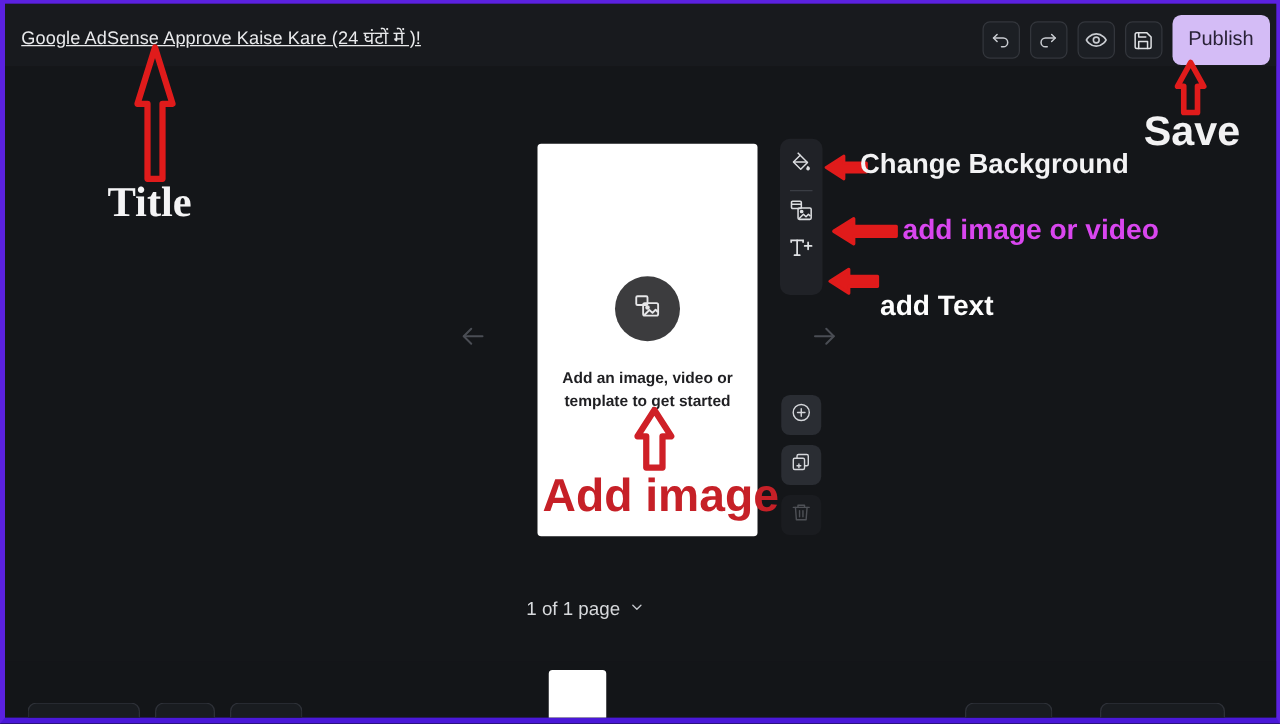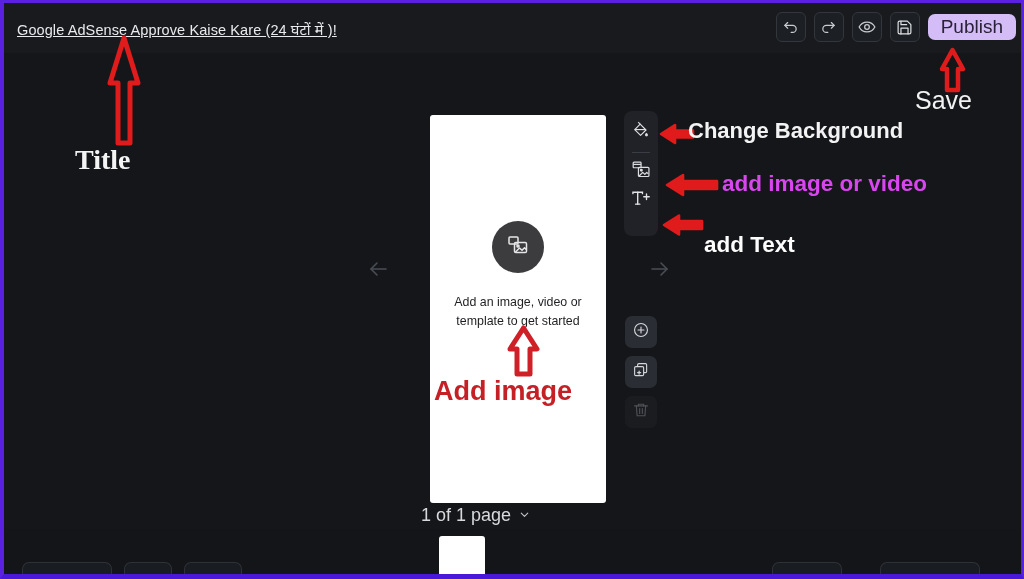--- a/index.html
+++ b/index.html
@@ -61,42 +61,43 @@
     border-radius: 6px;
     border: 1px solid #33363c;
     background: #1c1f24;
     display: flex;
     align-items: center;
     justify-content: center;
   }
   .icon-btn svg { display: block; }
 
   .publish-btn {
-    height: 26px;
+    height: 40px;
     padding: 0 13px;
     border-radius: 7px;
     background: #d4bcf6;
     color: #2a2238;
-    font-size: 19px;
+    font-size: 16px;
     display: flex;
     align-items: center;
     justify-content: center;
     border: none;
     font-family: "Liberation Sans", sans-serif;
   }
 
   
   .canvas-page {
     position: absolute;
     left: 426px;
     top: 112px;
     width: 176px;
-    height: 388px;
+    height: 314px;
     background: #ffffff;
     border-radius: 3px;
+    font-weight: bold;
   }
 
   .ph-circle {
     position: absolute;
     left: 50%;
     top: 106px;
     transform: translateX(-50%);
     width: 52px;
     height: 52px;
     border-radius: 50%;
@@ -172,26 +173,26 @@
     justify-content: center;
   }
   .pt-add  { top: 313px; }
   .pt-dup  { top: 353px; }
   .pt-del  { top: 393px; background: #202227; opacity: .55; }
 
   
   .page-indicator {
     position: absolute;
     left: 417px;
-    top: 502px;
+    top: 476px;
     display: flex;
     align-items: center;
     gap: 7px;
     color: #d7d9dc;
-    font-size: 18px;
+    font-size: 15px;
   }
 
   .page-thumb {
     position: absolute;
     left: 435px;
     top: 533px;
     width: 46px;
     height: 50px;
     background: #fff;
     border-radius: 3px;
@@ -218,33 +219,33 @@
 
   
   .anno { position: absolute; }
 
   .anno-label {
     position: absolute;
     white-space: nowrap;
   }
 
   .lbl-title {
-    left: 71px;
+    left: 82px;
     top: 141px;
     font-family: "Liberation Serif", serif;
     font-weight: bold;
-    font-size: 28px;
+    font-size: 34px;
     color: #f4f4f5;
   }
   .lbl-save {
     left: 911px;
     top: 83px;
-    font-size: 25px;
+    font-size: 33px;
     color: #f2f2f3;
-    font-weight: 400;
+    font-weight: 700;
   }
   .lbl-bg {
     left: 684px;
     top: 115px;
     font-size: 22px;
     color: #f3f3f4;
     font-weight: 700;
   }
   .lbl-img {
     left: 718px;
@@ -257,21 +258,21 @@
     left: 700px;
     top: 210px;
     font-size: 22.5px;
     color: #fdfdfd;
     font-weight: bold;
     margin-top: 19px;
   }
   .lbl-addimg {
     left: 430px;
     top: 373px;
-    font-size: 27px;
+    font-size: 37px;
     color: #c62027;
     font-weight: bold;
   }
 </style>
 </head>
 <body>
 
 <div id="app">
 
   <div class="topbar">

